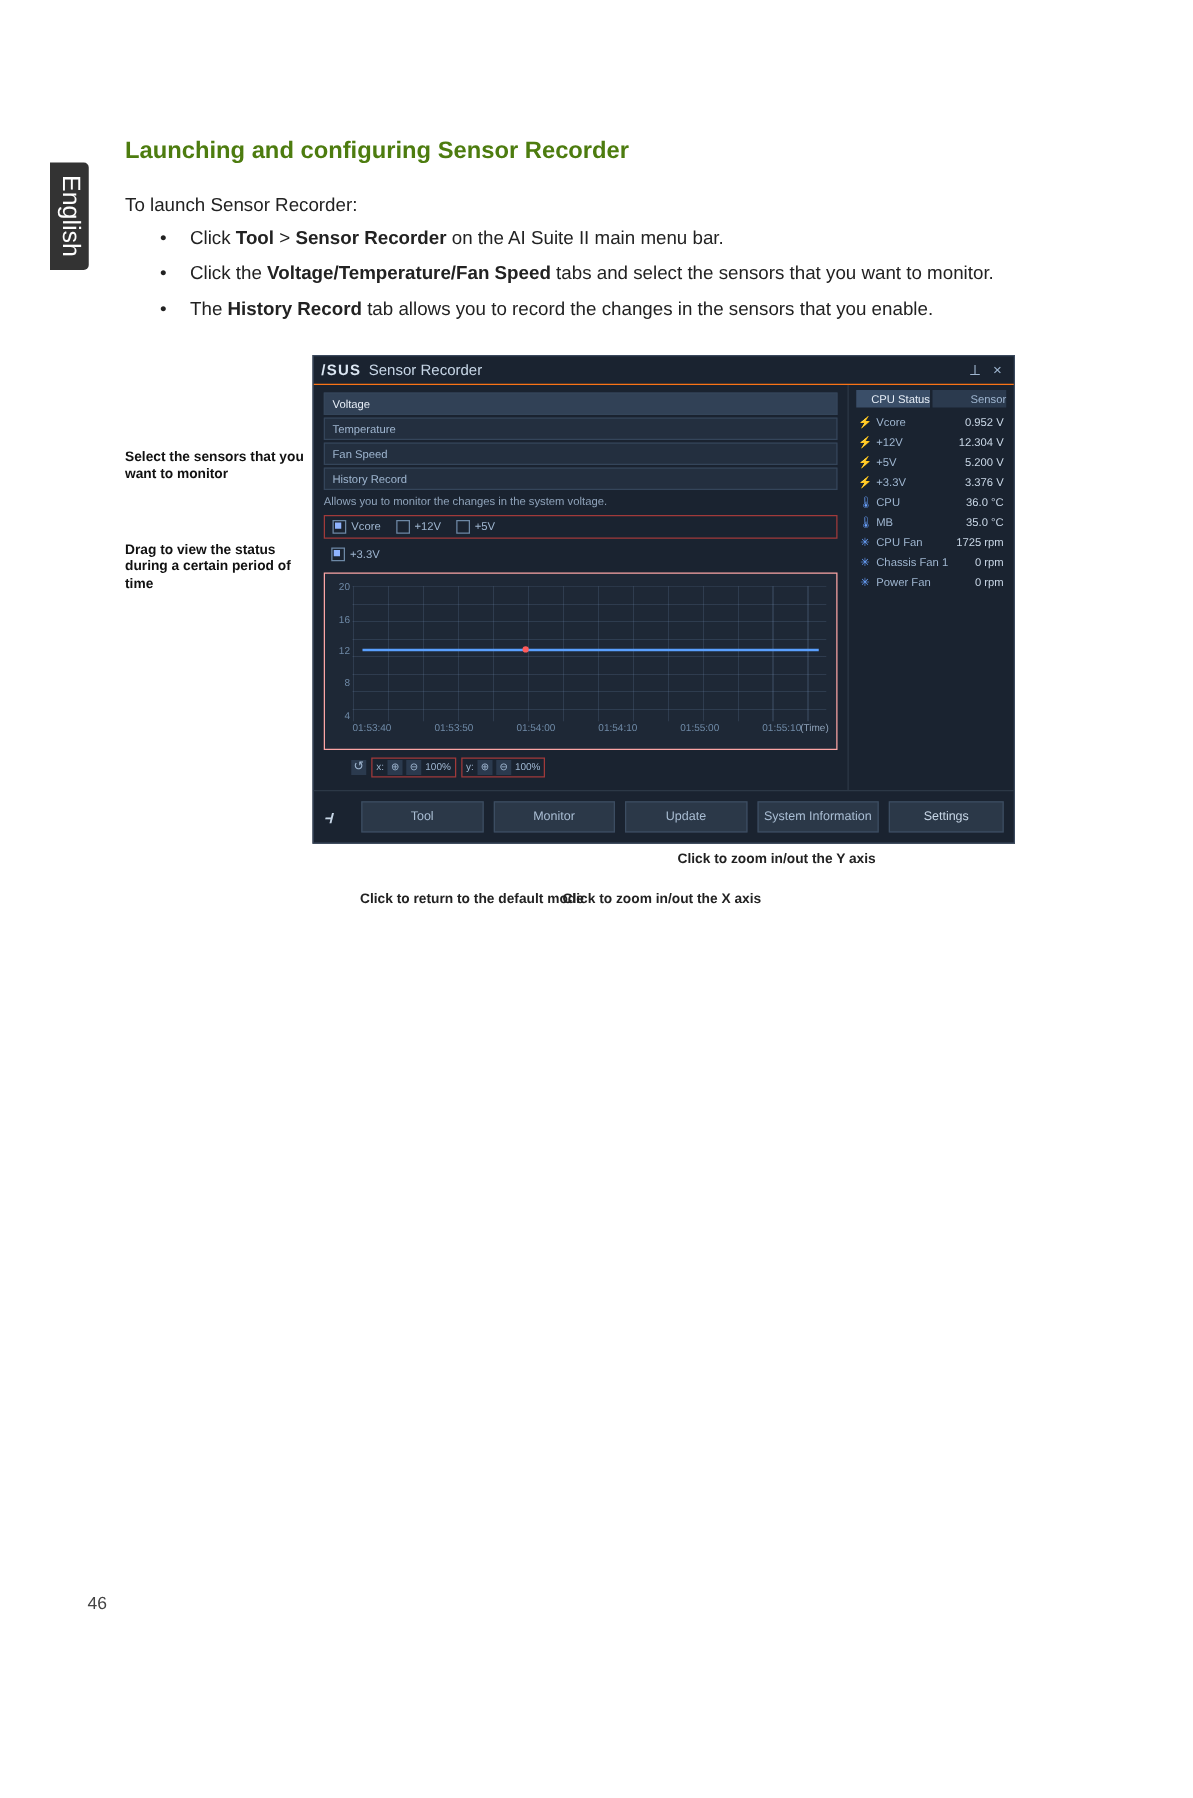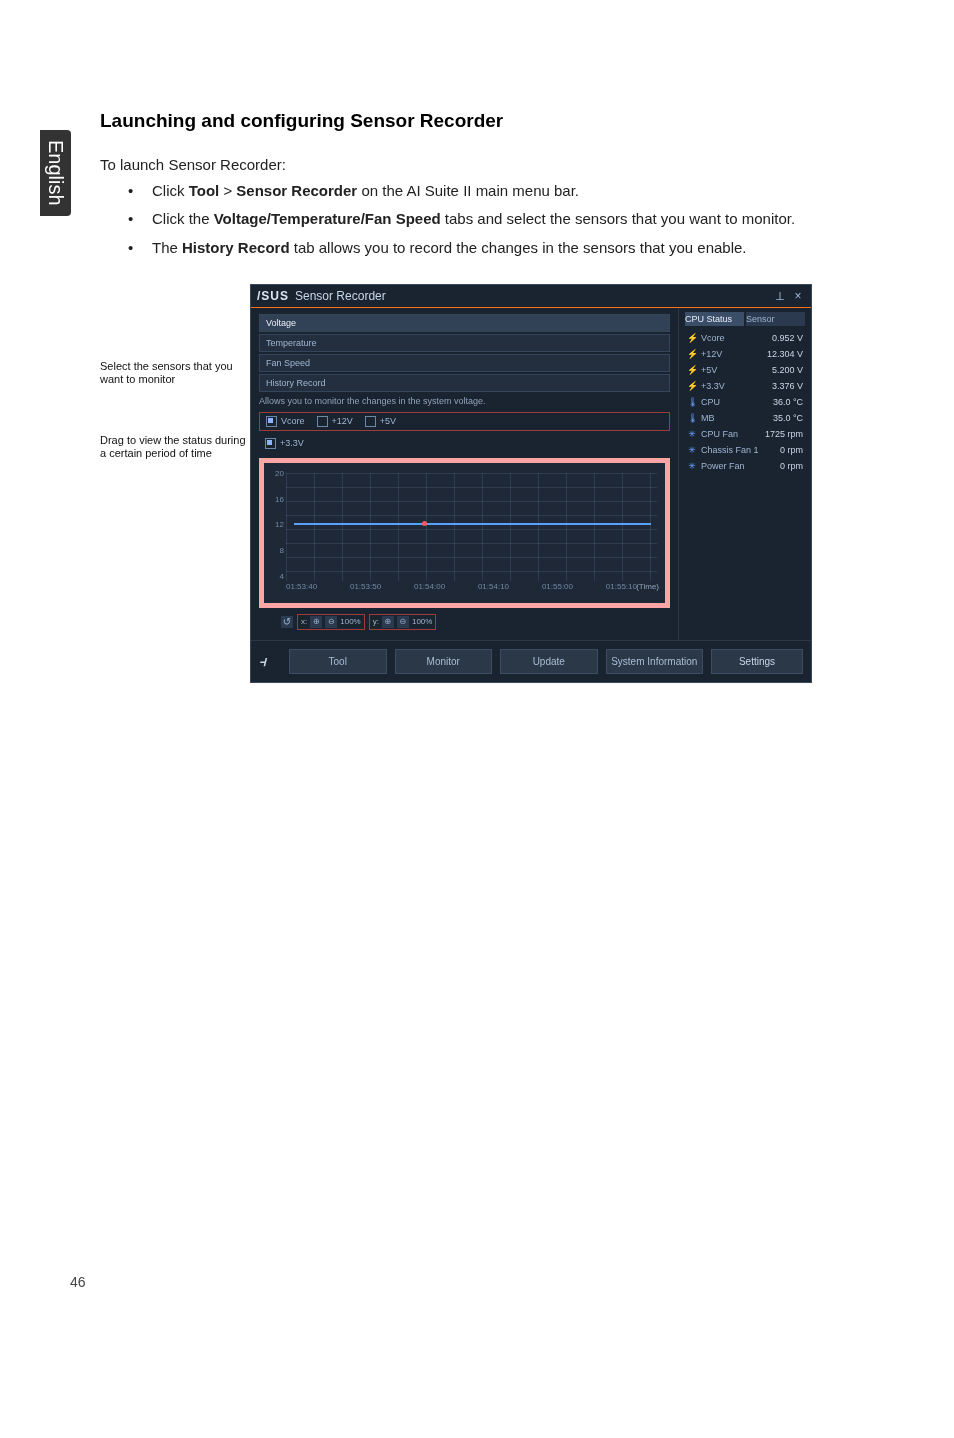--- a/index.html
+++ b/index.html
@@ -24,21 +24,21 @@
     color: #fff;
     writing-mode: vertical-rl;
     padding: 10px 4px;
     font-size: 20px;
     border-radius: 0 4px 4px 0;
   }
   h2 {
     font-size: 19px;
     font-weight: bold;
     margin: 0 0 24px 0;
-    color: #000000;
+    color: #4d7c0f;
   }
   .intro {
     font-size: 16px;
     margin: 0 0 24px 0;
     line-height: 1.35;
   }
   .sub-heading {
     font-size: 15px;
     font-weight: normal;
     margin: 14px 0 8px 0;
@@ -54,21 +54,21 @@
     flex: none;
   }
   .figure-row {
     display: flex;
     margin-top: 26px;
     align-items: flex-start;
   }
   .callouts-left {
     width: 150px;
     font-size: 11px;
-    font-weight: normal;
+    font-weight: bold;
     color: #111;
     padding-top: 76px;
   }
   .callouts-left .cl {
     margin-bottom: 48px;
     line-height: 1.2;
   }
   .screenshot {
     background: #1a2330;
     width: 560px;
@@ -140,21 +140,21 @@
   .chk.checked::after {
     content: "";
     position: absolute;
     left: 1px; top: 1px;
     width: 5px; height: 5px;
     background: #8fb4ff;
   }
   .chart {
     height: 140px;
     background: #1e2836;
-    border: 5px solid #fca5a5;
+    border: 1px solid #fca5a5;
     margin: 6px 0;
     position: relative;
   }
   .chart .grid {
     position: absolute; inset: 10px 8px 22px 22px;
     background:
       repeating-linear-gradient(to right, rgba(120,150,190,0.18) 0 1px, transparent 1px 28px),
       repeating-linear-gradient(to bottom, rgba(120,150,190,0.18) 0 1px, transparent 1px 14px);
   }
   .chart .line {
@@ -202,21 +202,21 @@
     font-size: 8px;
   }
   .zbtn {
     width: 12px; height: 12px;
     background: #2b3a4e;
     color: #9fb6d0;
     text-align: center;
     line-height: 12px;
   }
   .side-panel .sp-tabs { display: flex; gap: 2px; margin-bottom: 4px; }
-  .sp-tab { flex:1; background:#2b3a4e; text-align:left; padding:2px 0; font-size:9px; }
+  .sp-tab { flex:1; background:#2b3a4e; text-align:right; padding:2px 0; font-size:9px; }
   .sp-tab.active { background:#3a4e68; color:#e7eef7; }
   .metric { display:flex; justify-content:space-between; align-items:center; padding:3px 2px; font-size:9px; }
   .metric .mi { display:flex; align-items:center; gap:4px; color:#9fb6d0; }
   .mic { width:10px; text-align:center; color:#6aa2ff; }
   .metric .mv { color:#c9d7e6; }
   .bottom-bar {
     display:flex; gap:8px; padding:8px;
     border-top:1px solid #2c3846;
     align-items:center;
   }
@@ -435,15 +435,20 @@
         <div class="bb-logo">⫞</div>
         <div class="bb-btn">Tool</div>
         <div class="bb-btn">Monitor</div>
         <div class="bb-btn">Update</div>
         <div class="bb-btn">System Information</div>
         <div class="bb-btn r">Settings</div>
       </div>
     </div>
   </div>
 
+  <div class="below-callouts" style="height:90px">
+    <div class="cb-text" style="left:292px; top:6px;">Click to zoom in/out the Y axis</div>
+    <div class="cb-text" style="left:200px; top:38px;">Click to zoom in/out the X axis</div>
+    <div class="cb-text" style="left:38px; top:38px;">Click to return to the default mode</div>
+  </div>
 
   <div class="page-num">46</div>
 </div>
 
 </body></html>

